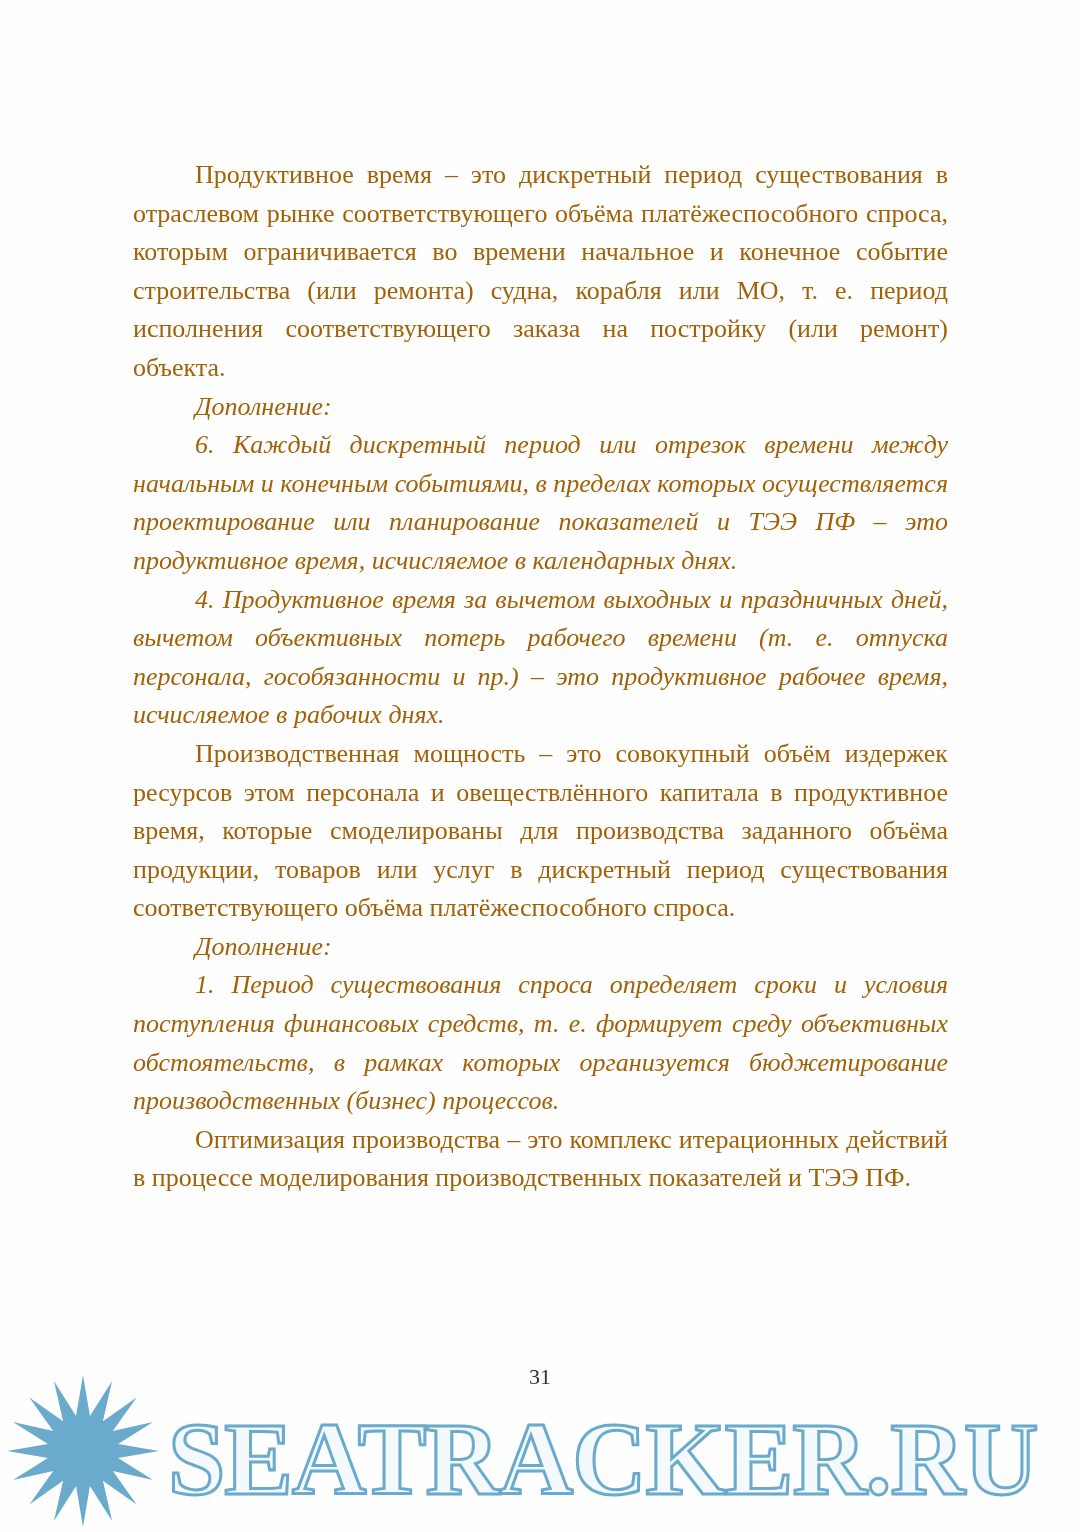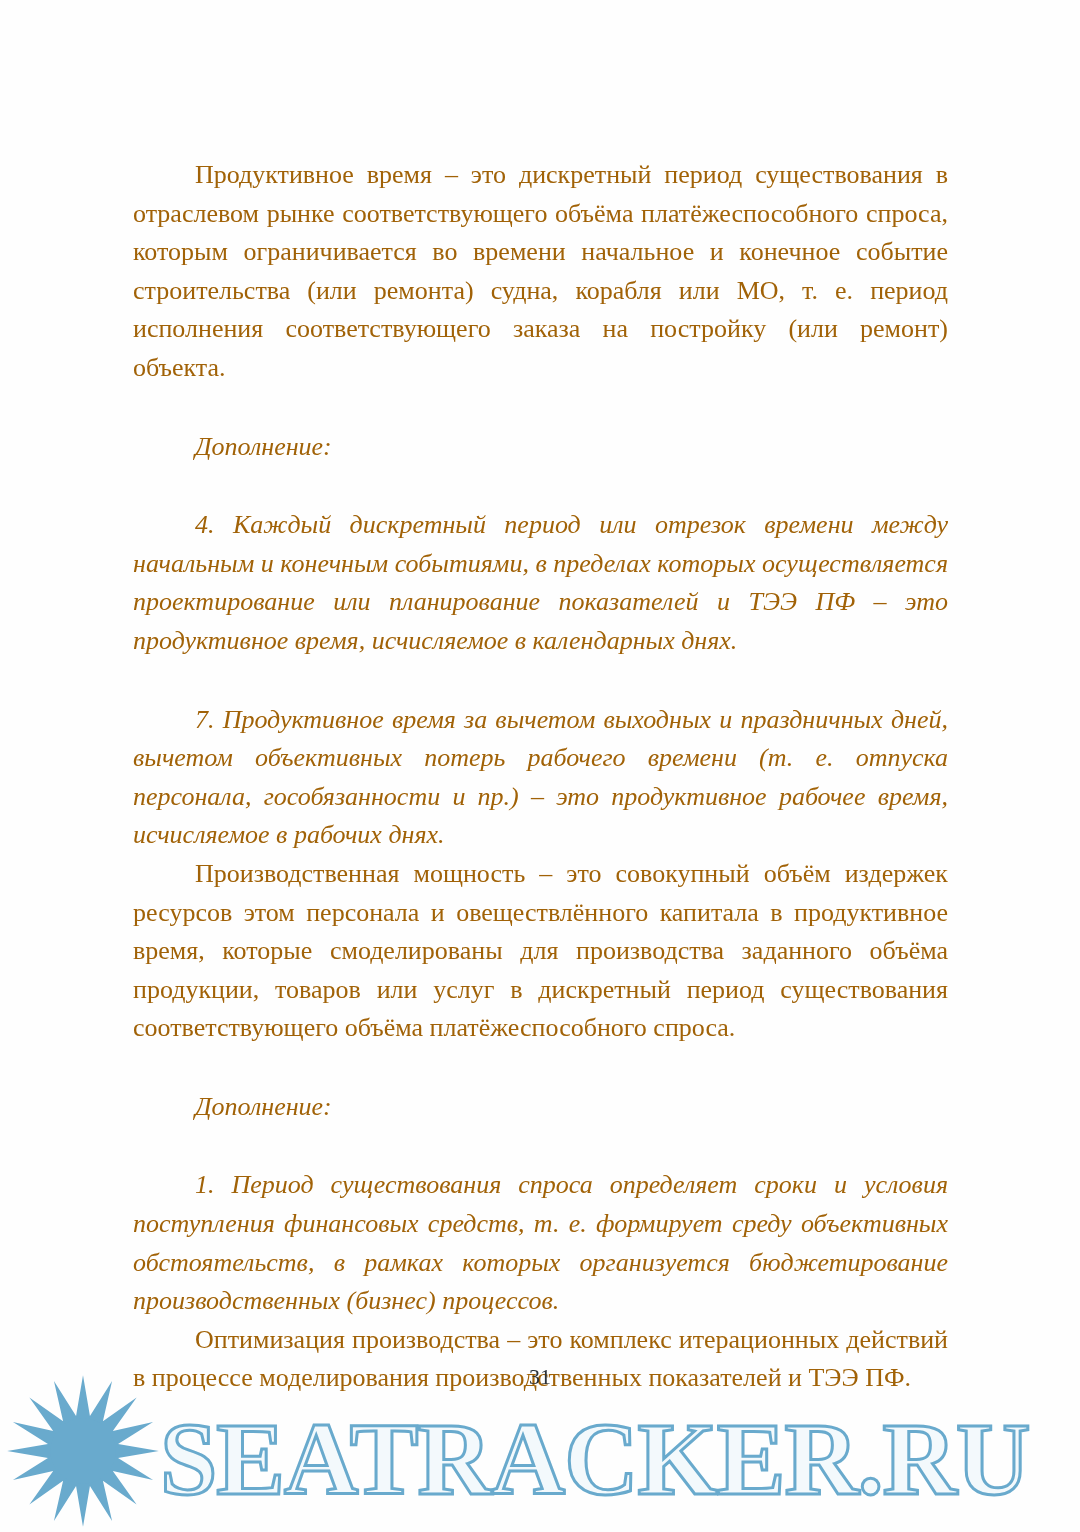--- a/index.html
+++ b/index.html
@@ -30,21 +30,21 @@
     margin-bottom: 48px;
   }
   .heading span { display: block; }
   .para {
     font-size: 26px;
     line-height: 38.6px;
     text-align: justify;
     text-indent: 62px;
     color: #a16207;
   }
-  .para.italic { font-style: italic; margin-top: 40px; }
+  .para.italic { font-style: italic; }
   .page-number {
     position: absolute;
     bottom: 142px;
     left: 0;
     width: 100%;
     text-align: center;
     font-size: 22px;
     color: #2a3138;
   }
   .watermark {
@@ -57,21 +57,21 @@
   }
   .sun-icon {
     position: absolute;
     left: 4px;
     bottom: 2px;
     width: 158px;
     height: 158px;
   }
   .wm-text {
     position: absolute;
-    left: 160px;
+    left: 168px;
     bottom: 14px;
     white-space: nowrap;
     font-family: "Liberation Serif", serif;
     font-weight: bold;
     font-size: 103px;
     letter-spacing: -1px;
     color: #f3f9fc;
     -webkit-text-stroke: 3px #69aacd;
     text-shadow: 0 0 1px #69aacd;
   }
@@ -79,22 +79,22 @@
 </head>
 <body>
 
 <div class="page">
 
   <div class="content">
 
 
     <p class="para">Продуктивное время – это дискретный период существования в отраслевом рынке соответствующего объёма платёжеспособного спроса, которым ограничивается во времени начальное и конечное событие строительства (или ремонта) судна, корабля или МО, т. е. период исполнения соответствующего заказа на постройку (или ремонт) объекта.</p>
     <p class="para italic">Дополнение:</p>
-    <p class="para italic">4. Каждый дискретный период или отрезок времени между начальным и конечным событиями, в пределах которых осуществляется проектирование или планирование показателей и ТЭЭ ПФ – это продуктивное время, исчисляемое в календарных днях.</p>
-    <p class="para italic">7. Продуктивное время за вычетом выходных и праздничных дней, вычетом объективных потерь рабочего времени (т. е. отпуска персонала, гособязанности и пр.) – это продуктивное рабочее время, исчисляемое в рабочих днях.</p>
+    <p class="para italic">6. Каждый дискретный период или отрезок времени между начальным и конечным событиями, в пределах которых осуществляется проектирование или планирование показателей и ТЭЭ ПФ – это продуктивное время, исчисляемое в календарных днях.</p>
+    <p class="para italic">4. Продуктивное время за вычетом выходных и праздничных дней, вычетом объективных потерь рабочего времени (т. е. отпуска персонала, гособязанности и пр.) – это продуктивное рабочее время, исчисляемое в рабочих днях.</p>
     <p class="para">Производственная мощность – это совокупный объём издержек ресурсов этом персонала и овеществлённого капитала в продуктивное время, которые смоделированы для производства заданного объёма продукции, товаров или услуг в дискретный период существования соответствующего объёма платёжеспособного спроса.</p>
     <p class="para italic">Дополнение:</p>
     <p class="para italic">1. Период существования спроса определяет сроки и условия поступления финансовых средств, т. е. формирует среду объективных обстоятельств, в рамках которых организуется бюджетирование производственных (бизнес) процессов.</p>
     <p class="para">Оптимизация производства – это комплекс итерационных действий в процессе моделирования производственных показателей и ТЭЭ ПФ.</p>
 
   </div>
 
   <div class="page-number">31</div>
 
   <div class="watermark">

